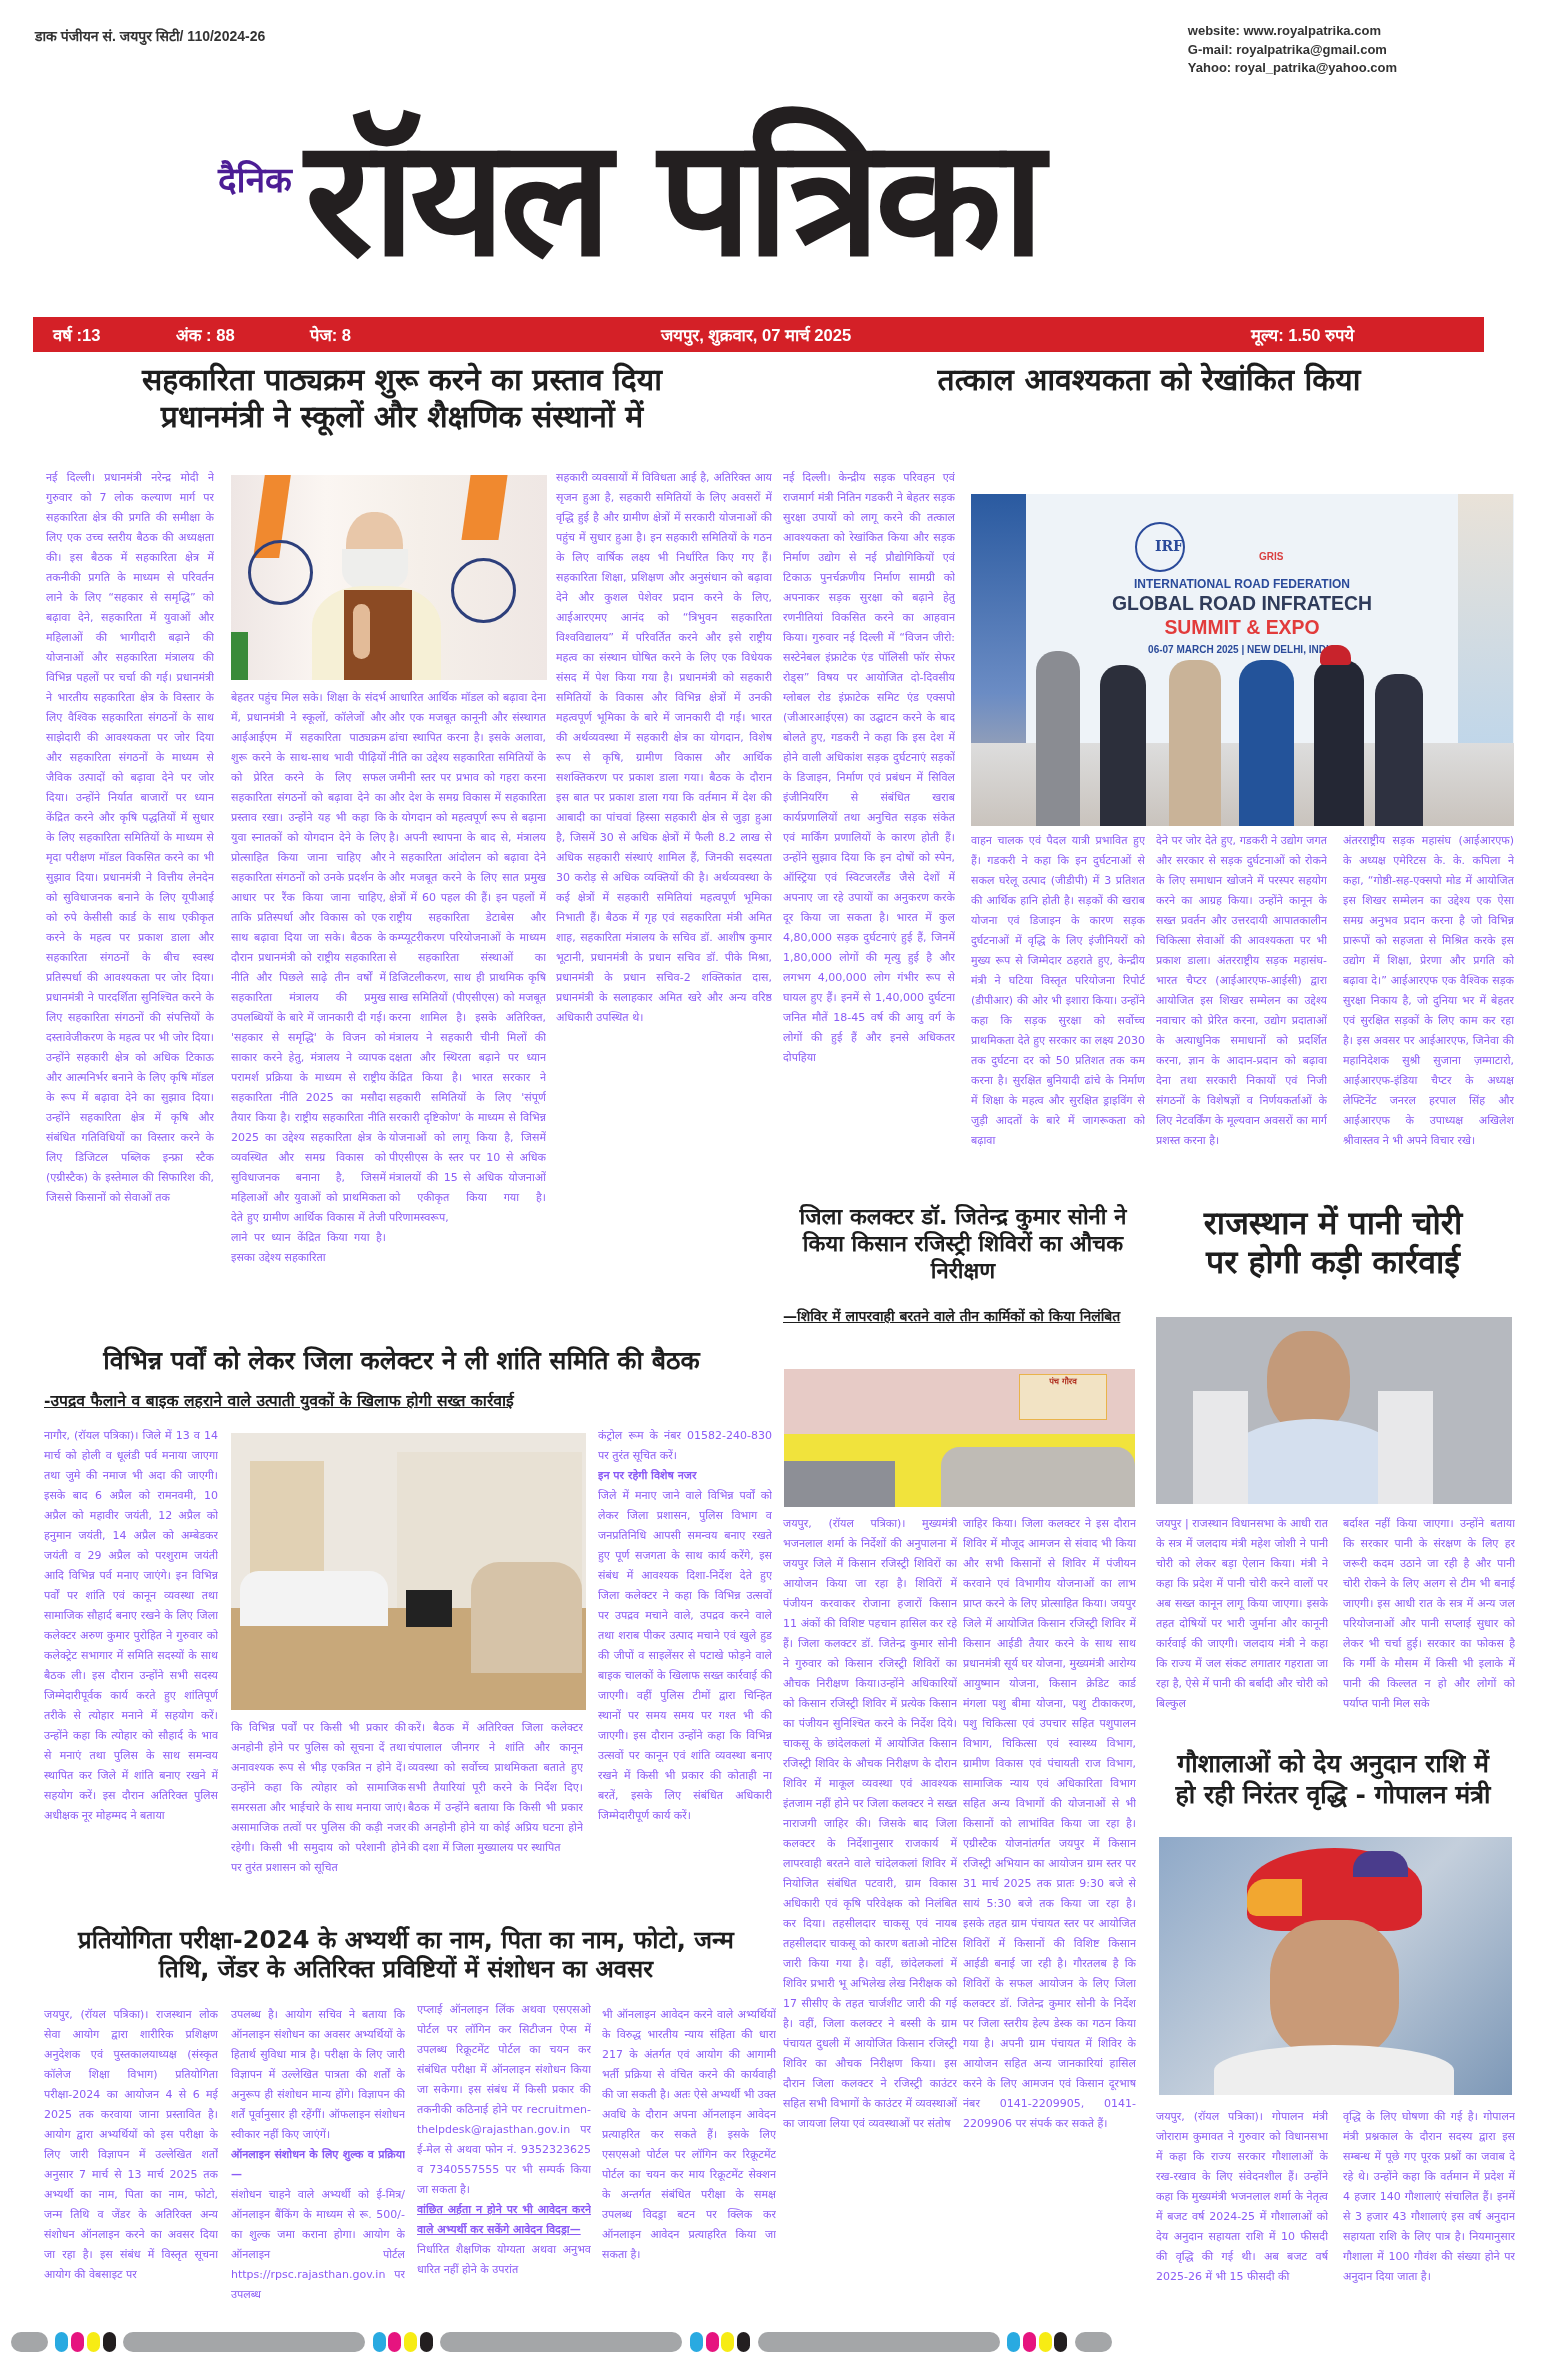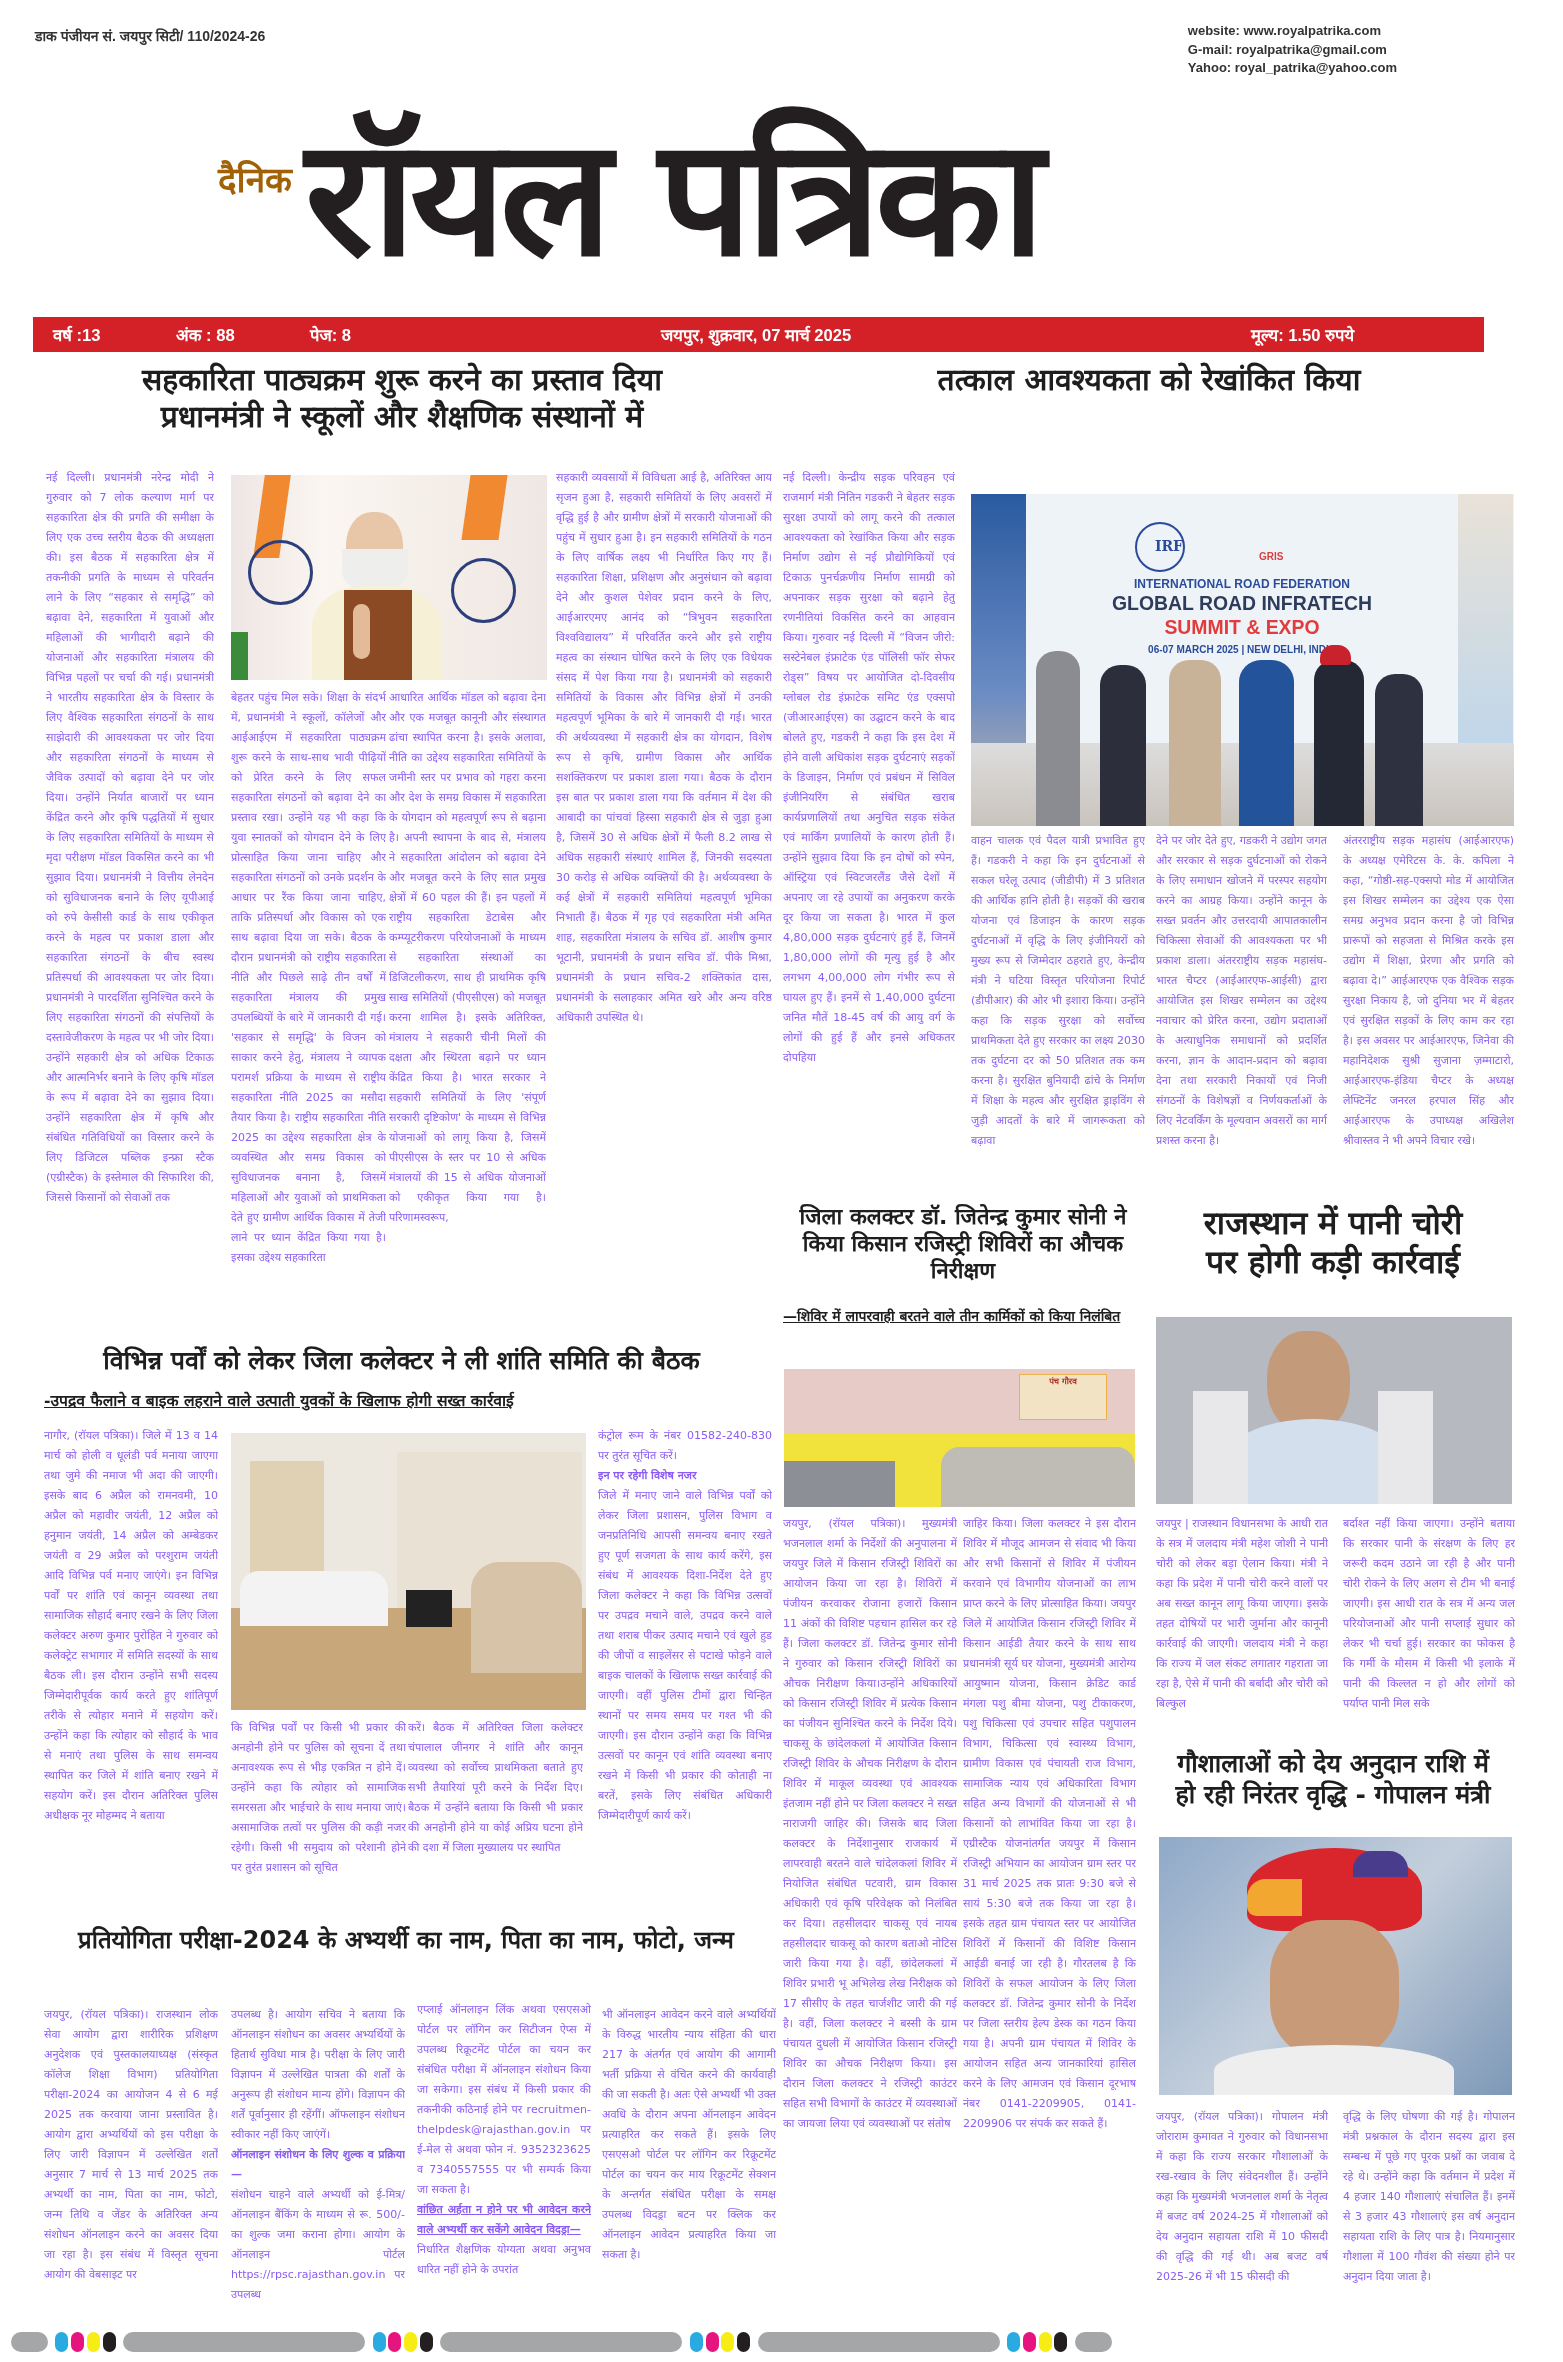--- a/index.html
+++ b/index.html
@@ -1,21 +1,21 @@
 <!DOCTYPE html>
 <html style="font-size:14.8px"><head>
 <meta charset="utf-8">
 <style>
 *{box-sizing:border-box;margin:0;padding:0}
 html,body{width:1563px;height:2363px;background:#fff;overflow:hidden}
 body{font-family:"DejaVu Sans",sans-serif;color:#222;position:relative}
 .abs{position:absolute}
 .reg{font-family:"Liberation Sans","DejaVu Sans",sans-serif;font-size:14px;font-weight:bold;color:#333;left:35px;top:26px}
 .contact{right:166px;top:22px;font-family:"Liberation Sans",sans-serif;font-size:13px;font-weight:bold;line-height:18.5px;color:#333}
-.daink{left:218px;top:155px;font-family:"DejaVu Sans",sans-serif;font-weight:900;font-size:35px;color:#a16207}
+.daink{left:218px;top:155px;font-family:"DejaVu Sans",sans-serif;font-weight:900;font-size:35px;color:#4c1d95}
 .masthead{left:305px;top:106px;font-family:"DejaVu Sans",sans-serif;font-weight:900;font-size:162px;line-height:185px;color:#231f20;letter-spacing:-5.5px;transform:scaleX(1.02);transform-origin:left}
 .redbar{left:33px;top:317px;width:1451px;height:35px;background:#d42027;display:flex;align-items:center;color:#fff;font-family:"Liberation Sans",sans-serif;font-weight:bold;font-size:16.6px}
 .redbar span{position:absolute}
 .headline{font-family:"DejaVu Sans",sans-serif;font-weight:900;color:#1e1e1e;text-align:center;line-height:1.22}
 .col{position:absolute;font-family:"DejaVu Sans",sans-serif;font-size:11px;line-height:20px;color:#8b5cf6;text-align:justify;overflow:hidden}
 .col p{margin:0}
 .photo{position:absolute;overflow:hidden}
 .sub{font-family:"DejaVu Sans",sans-serif;font-weight:900;text-decoration:underline;color:#1e1e1e}
 .cmyk{position:absolute;top:2332px;height:20px;display:flex;align-items:center}
 .gbar{height:20px;background:#a4a6a8;border-radius:10px}
@@ -141,20 +141,21 @@
   <div style="position:absolute;left:88px;top:42px;width:55px;height:37px;background:#f2a730;border-radius:18.5px 0 0 9.2px"></div>
   <div style="position:absolute;left:194px;top:14px;width:55px;height:26px;background:#4a3c8c;border-radius:18.5px 18.5px 0 0"></div>
   <div style="position:absolute;left:111px;top:83px;width:129px;height:138px;border-radius:40%;background:#c99a77"></div>
   <div style="position:absolute;left:55px;top:208px;width:240px;height:51px;border-radius:50% 50% 0 0;background:#eee"></div>
 </div>
 <div class="col" style="left:1156px;top:2107px;width:172px;height:185px">जयपुर, (रॉयल पत्रिका)। गोपालन मंत्री जोराराम कुमावत ने गुरुवार को विधानसभा में कहा कि राज्य सरकार गौशालाओं के रख-रखाव के लिए संवेदनशील हैं। उन्होंने कहा कि मुख्यमंत्री भजनलाल शर्मा के नेतृत्व में बजट वर्ष 2024-25 में गौशालाओं को देय अनुदान सहायता राशि में 10 फीसदी की वृद्धि की गई थी। अब बजट वर्ष 2025-26 में भी 15 फीसदी की</div>
 <div class="col" style="left:1343px;top:2107px;width:172px;height:185px">वृद्धि के लिए घोषणा की गई है। गोपालन मंत्री प्रश्नकाल के दौरान सदस्य द्वारा इस सम्बन्ध में पूछे गए पूरक प्रश्नों का जवाब दे रहे थे। उन्होंने कहा कि वर्तमान में प्रदेश में 4 हजार 140 गौशालाएं संचालित हैं। इनमें से 3 हजार 43 गौशालाएं इस वर्ष अनुदान सहायता राशि के लिए पात्र है। नियमानुसार गौशाला में 100 गौवंश की संख्या होने पर अनुदान दिया जाता है।</div>
 
 <div class="abs headline" style="left:37px;top:1926px;width:738px;font-size:24px">
   <div>प्रतियोगिता परीक्षा-2024 के अभ्यर्थी का नाम, पिता का नाम, फोटो, जन्म</div>
+  <div>तिथि, जेंडर के अतिरिक्त प्रविष्टियों में संशोधन का अवसर</div>
 </div>
 <div class="col" style="left:44px;top:2005px;width:174px;height:295px">जयपुर, (रॉयल पत्रिका)। राजस्थान लोक सेवा आयोग द्वारा शारीरिक प्रशिक्षण अनुदेशक एवं पुस्तकालयाध्यक्ष (संस्कृत कॉलेज शिक्षा विभाग) प्रतियोगिता परीक्षा-2024 का आयोजन 4 से 6 मई 2025 तक करवाया जाना प्रस्तावित है। आयोग द्वारा अभ्यर्थियों को इस परीक्षा के लिए जारी विज्ञापन में उल्लेखित शर्तों अनुसार 7 मार्च से 13 मार्च 2025 तक अभ्यर्थी का नाम, पिता का नाम, फोटो, जन्म तिथि व जेंडर के अतिरिक्त अन्य संशोधन ऑनलाइन करने का अवसर दिया जा रहा है। इस संबंध में विस्तृत सूचना आयोग की वेबसाइट पर</div>
 <div class="col" style="left:231px;top:2005px;width:174px;height:295px">
   <p>उपलब्ध है। आयोग सचिव ने बताया कि ऑनलाइन संशोधन का अवसर अभ्यर्थियों के हितार्थ सुविधा मात्र है। परीक्षा के लिए जारी विज्ञापन में उल्लेखित पात्रता की शर्तों के अनुरूप ही संशोधन मान्य होंगे। विज्ञापन की शर्तें पूर्वानुसार ही रहेंगीं। ऑफलाइन संशोधन स्वीकार नहीं किए जाएंगें।</p>
   <p style="font-weight:bold">ऑनलाइन संशोधन के लिए शुल्क व प्रक्रिया—</p>
   <p>संशोधन चाहने वाले अभ्यर्थी को ई-मित्र/ऑनलाइन बैंकिंग के माध्यम से रू. 500/- का शुल्क जमा कराना होगा। आयोग के ऑनलाइन पोर्टल https://rpsc.rajasthan.gov.in पर उपलब्ध</p>
 </div>
 <div class="col" style="left:417px;top:2000px;width:174px;height:295px">
   <p>एप्लाई ऑनलाइन लिंक अथवा एसएसओ पोर्टल पर लॉगिन कर सिटीजन ऐप्स में उपलब्ध रिक्रूटमेंट पोर्टल का चयन कर संबंधित परीक्षा में ऑनलाइन संशोधन किया जा सकेगा। इस संबंध में किसी प्रकार की तकनीकी कठिनाई होने पर recruitmen-thelpdesk@rajasthan.gov.in पर ई-मेल से अथवा फोन नं. 9352323625 व 7340557555 पर भी सम्पर्क किया जा सकता है।</p>
   <p style="font-weight:bold;text-decoration:underline">वांछित अर्हता न होने पर भी आवेदन करने वाले अभ्यर्थी कर सकेंगे आवेदन विदड्रा—</p>

